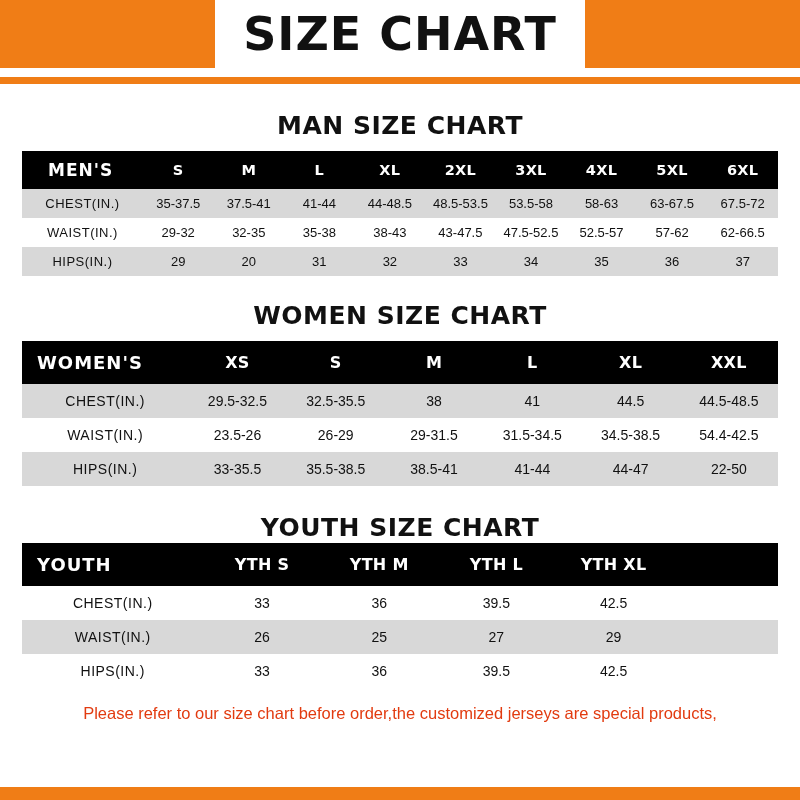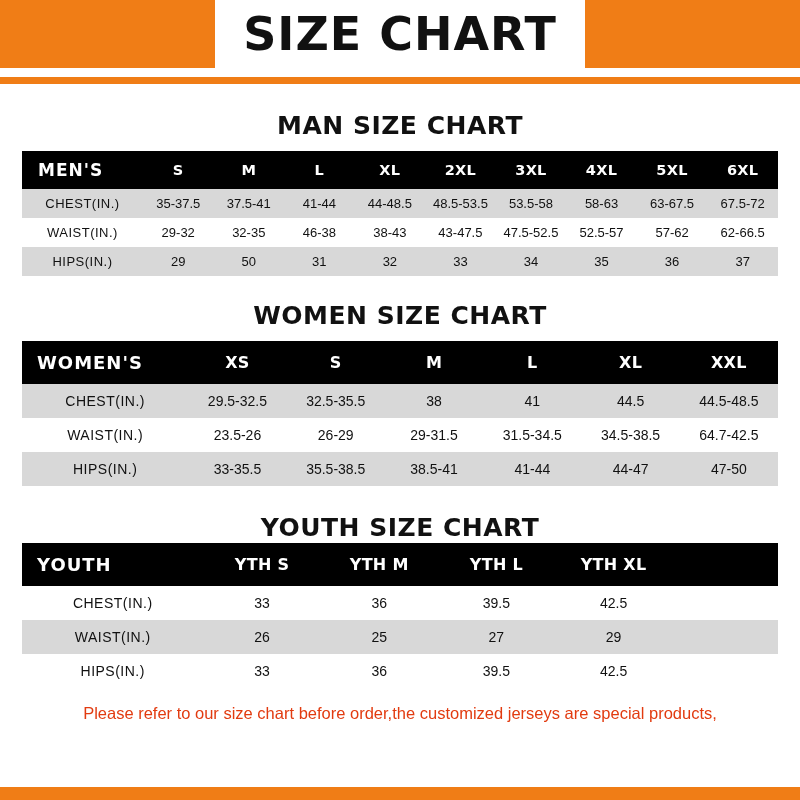--- a/index.html
+++ b/index.html
@@ -87,21 +87,21 @@
     color: #ffffff;
     font-family: "DejaVu Sans", sans-serif;
     font-weight: bold;
     font-size: 14.5px;
     padding: 9px 0;
     text-align: center;
     letter-spacing: 0.3px;
   }
   thead th.rowlabel {
     text-align: left;
-    padding-left: 16px;
+    padding-left: 26px;
     font-size: 17px;
     letter-spacing: 1px;
   }
   tbody td {
     font-family: "Liberation Sans", sans-serif;
     font-size: 13px;
     color: #111;
     text-align: center;
     padding: 7px 0;
   }
@@ -178,32 +178,32 @@
             <td>48.5-53.5</td>
             <td>53.5-58</td>
             <td>58-63</td>
             <td>63-67.5</td>
             <td>67.5-72</td>
           </tr>
           <tr class="plain">
             <td class="rowlabel">WAIST(IN.)</td>
             <td>29-32</td>
             <td>32-35</td>
-            <td>46-38</td>
+            <td>35-38</td>
             <td>38-43</td>
             <td>43-47.5</td>
             <td>47.5-52.5</td>
             <td>52.5-57</td>
             <td>57-62</td>
             <td>62-66.5</td>
           </tr>
           <tr class="alt">
             <td class="rowlabel">HIPS(IN.)</td>
             <td>29</td>
-            <td>50</td>
+            <td>20</td>
             <td>31</td>
             <td>32</td>
             <td>33</td>
             <td>34</td>
             <td>35</td>
             <td>36</td>
             <td>37</td>
           </tr>
         </tbody>
       </table>
@@ -233,30 +233,30 @@
             <td>44.5</td>
             <td>44.5-48.5</td>
           </tr>
           <tr class="plain">
             <td class="rowlabel">WAIST(IN.)</td>
             <td>23.5-26</td>
             <td>26-29</td>
             <td>29-31.5</td>
             <td>31.5-34.5</td>
             <td>34.5-38.5</td>
-            <td>64.7-42.5</td>
+            <td>54.4-42.5</td>
           </tr>
           <tr class="alt">
             <td class="rowlabel">HIPS(IN.)</td>
             <td>33-35.5</td>
             <td>35.5-38.5</td>
             <td>38.5-41</td>
             <td>41-44</td>
             <td>44-47</td>
-            <td>47-50</td>
+            <td>22-50</td>
           </tr>
         </tbody>
       </table>
     </div>
 
     <div class="sec-youth">
       <div class="section-title">YOUTH SIZE CHART</div>
       <table>
         <thead>
           <tr>

